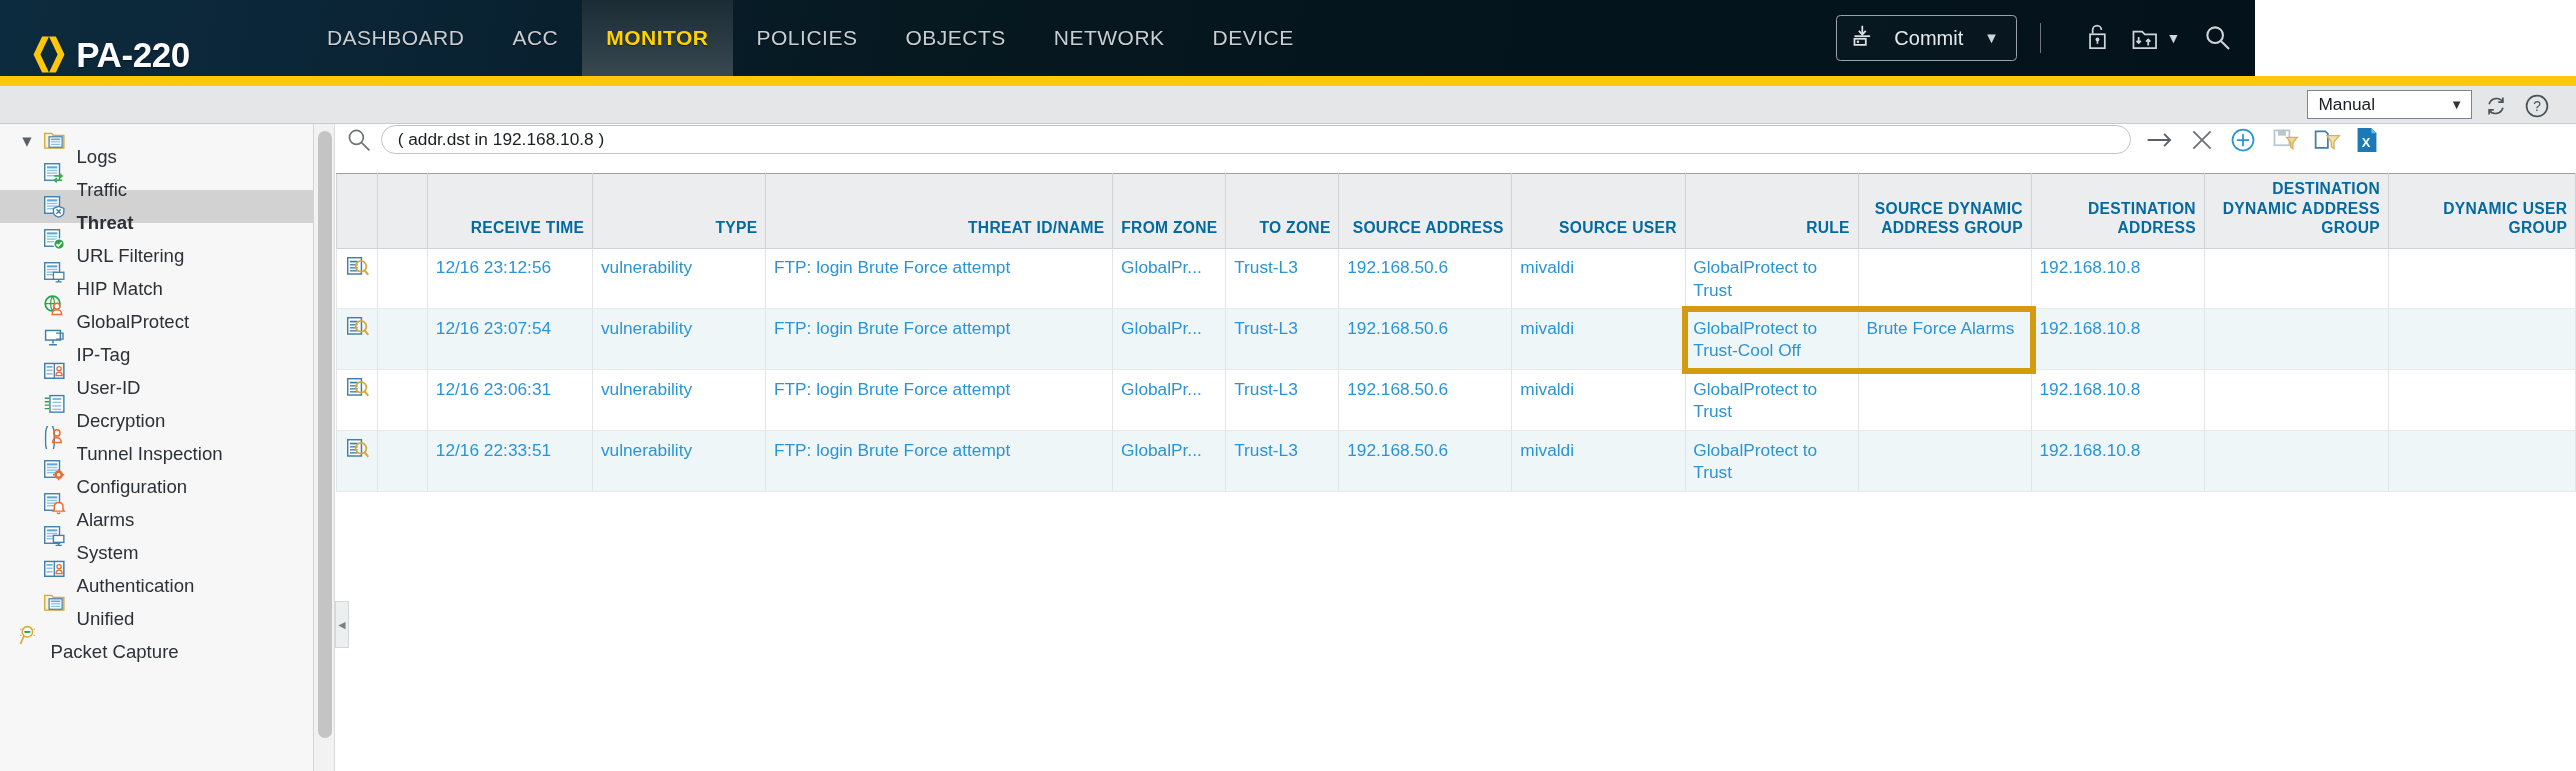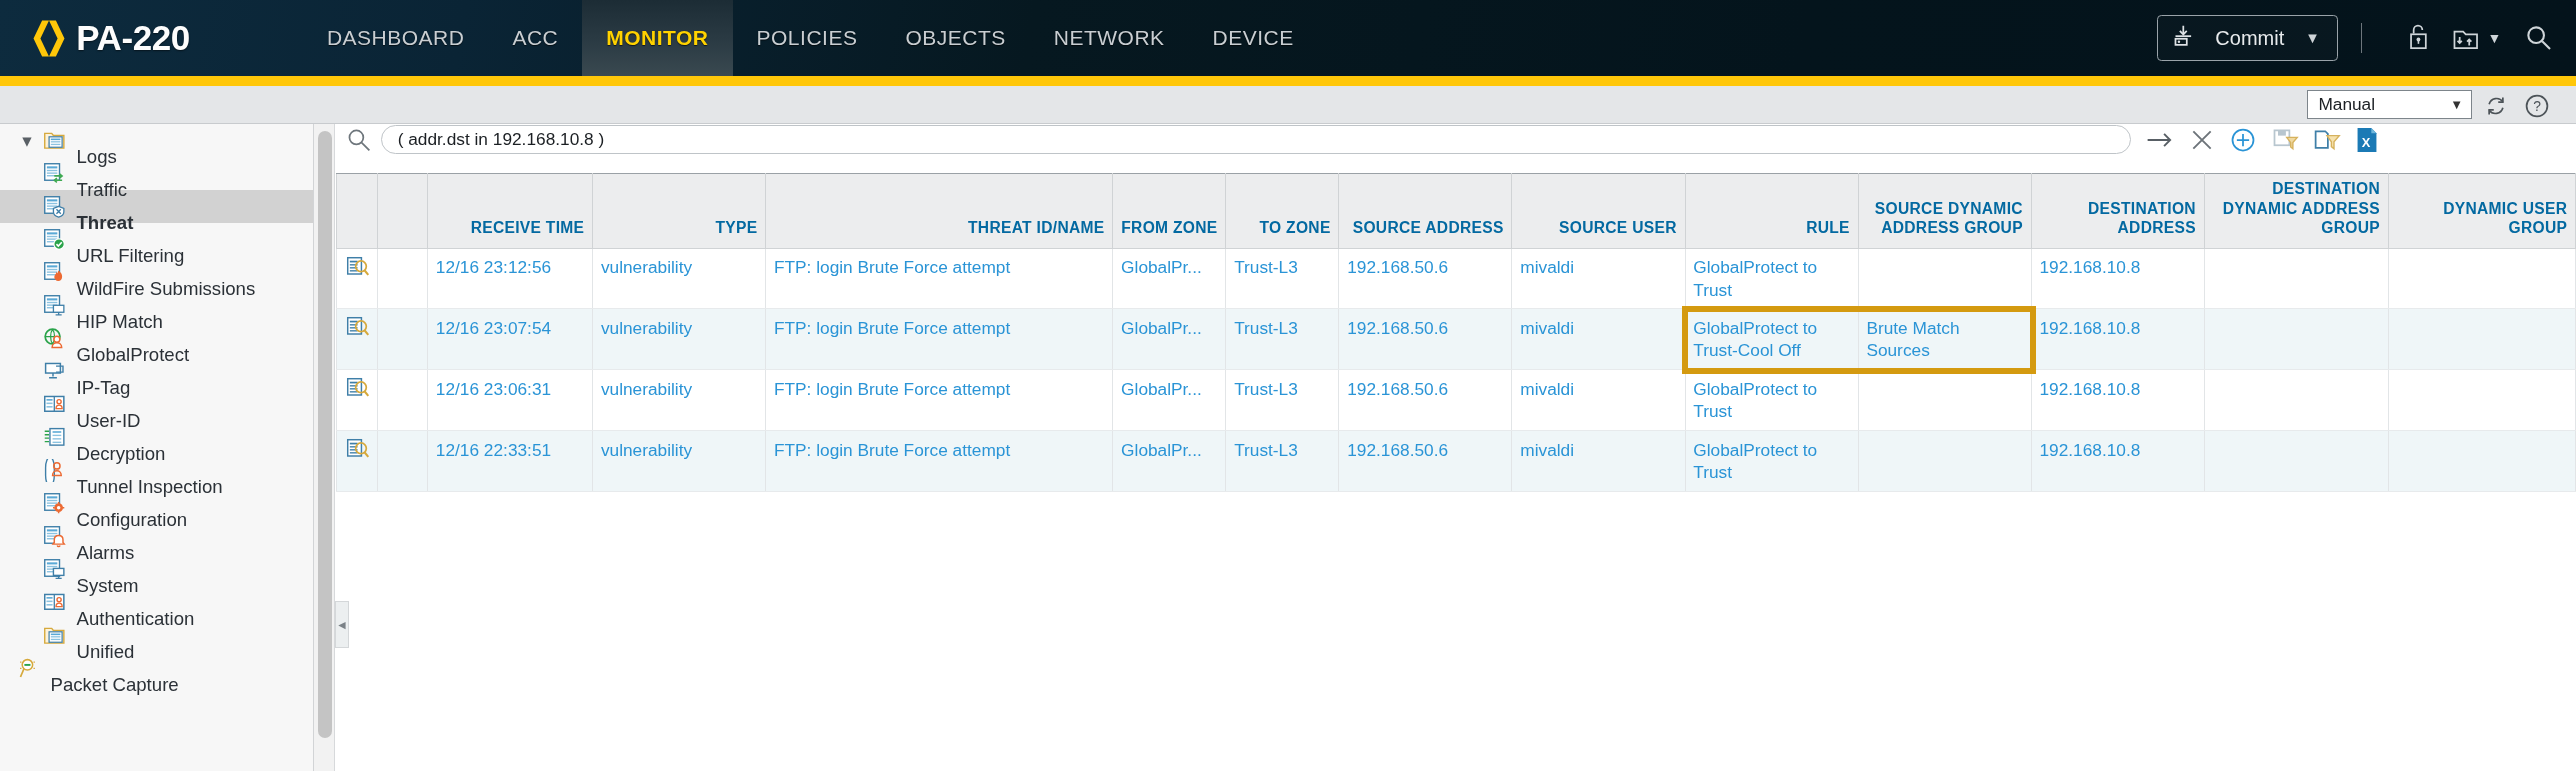--- a/index.html
+++ b/index.html
@@ -5,23 +5,23 @@
   * { box-sizing: border-box; margin: 0; padding: 0; }
   html, body {
     width: 2576px; height: 772px;
     font-family: "Liberation Sans", sans-serif;
     background: #ffffff;
     overflow: hidden;
   }
 
   
   #topnav {
-    position: absolute; left: 0; top: 0; width: 2576px; height: 76px;
+    position: absolute; left: 0; top: 0; width: 2255px; height: 76px;
     background: linear-gradient(100deg, #0d2b3e 0%, #0a2435 18%, #061820 40%, #04141c 70%, #04131b 100%);
-    display: flex; align-items: center;
+    display: flex; align-items: flex-end;
   }
   #brand { display: flex; align-items: center; margin-left: 29.5px; }
   #brand .logo { width: 38px; height: 43px; position: relative; }
   #brand .logo svg { display:block; }
   #brand .pname {
     color: #fdfdfd; font-size: 35px; font-weight: bold; letter-spacing: -0.4px;
     margin-left: 8.7px; text-shadow: 0 0.9px 1.7px rgba(0,0,0,.5);
   }
   #tabs { display: flex; align-items: stretch; height: 76px; margin-left: 113px; }
   .tab {
@@ -291,33 +291,20 @@
           <rect x="2" y="2" width="17" height="19" fill="#ffffff" stroke="#3f7fa8" stroke-width="1.6"></rect>
           <rect x="4.5" y="5" width="12" height="2.4" fill="#5aa9d6"></rect>
           <rect x="4.5" y="9" width="12" height="1.6" fill="#8cc3e0"></rect>
           <rect x="4.5" y="12" width="12" height="1.6" fill="#8cc3e0"></rect>
           <rect x="4.5" y="15" width="12" height="1.6" fill="#8cc3e0"></rect>
           <circle cx="18.5" cy="18.5" r="6" fill="#2aa34a" stroke="#ffffff" stroke-width="1.4"></circle>
           <path d="M15.5 18.6 L17.6 20.8 L21.6 16.3" stroke="#ffffff" stroke-width="1.8" fill="none"></path>
         </svg>
       </span>
       <span class="lbl">URL Filtering</span>
-    </div>
-    <div class="tree-item ind2">
-      <span class="ic">
-        <svg width="22.6" height="22.6" viewBox="0 0 26 26">
-          <rect x="2" y="2" width="17" height="19" fill="#ffffff" stroke="#3f7fa8" stroke-width="1.6"></rect>
-          <rect x="4.5" y="5" width="12" height="2.4" fill="#5aa9d6"></rect>
-          <rect x="4.5" y="9" width="12" height="1.6" fill="#8cc3e0"></rect>
-          <rect x="4.5" y="12" width="12" height="1.6" fill="#8cc3e0"></rect>
-          <rect x="4.5" y="15" width="12" height="1.6" fill="#8cc3e0"></rect>
-          <path d="M18 11 c3 3 4 4 4 7 c0 3 -2 5 -4.5 5 c-2.5 0 -4.5 -2 -4.5 -4.6 c0 -2.5 2.5 -3.4 2.5 -6 c1 1 1.5 2 1.5 2 c0 -2 0.5 -2.6 1 -3.4 Z" fill="#ec6a33"></path>
-        </svg>
-      </span>
-      <span class="lbl">WildFire Submissions</span>
     </div>
     <div class="tree-item ind2">
       <span class="ic">
         <svg width="22.6" height="22.6" viewBox="0 0 26 26">
           <rect x="2" y="2" width="17" height="19" fill="#ffffff" stroke="#3f7fa8" stroke-width="1.6"></rect>
           <rect x="4.5" y="5" width="12" height="2.4" fill="#5aa9d6"></rect>
           <rect x="4.5" y="9" width="12" height="1.6" fill="#8cc3e0"></rect>
           <rect x="4.5" y="12" width="12" height="1.6" fill="#8cc3e0"></rect>
           <rect x="4.5" y="15" width="12" height="1.6" fill="#8cc3e0"></rect>
           <rect x="12" y="13" width="12" height="8" fill="#ffffff" stroke="#3f7fa8" stroke-width="1.5"></rect>
@@ -592,21 +579,21 @@
               </svg></td>
             <td></td>
             <td><span>12/16 23:07:54</span></td>
             <td><span>vulnerability</span></td>
             <td><span>FTP: login Brute Force attempt</span></td>
             <td><span>GlobalPr...</span></td>
             <td><span>Trust-L3</span></td>
             <td><span>192.168.50.6</span></td>
             <td><span>mivaldi</span></td>
             <td><span>GlobalProtect to Trust-Cool Off</span></td>
-            <td><span>Brute Match Sources</span></td>
+            <td><span>Brute Force Alarms</span></td>
             <td><span>192.168.10.8</span></td>
             <td><span></span></td>
             <td><span></span></td>
           </tr>
           <tr class="">
             <td class="iconcell"><svg width="24" height="24" viewBox="0 0 28 28">
                 <rect x="2" y="2" width="16" height="19" fill="#ffffff" stroke="#3f7fa8" stroke-width="1.7"></rect>
                 <rect x="4.5" y="5.5" width="9" height="2" fill="#3f7fa8"></rect>
                 <rect x="4.5" y="9.5" width="9" height="1.6" fill="#3f7fa8"></rect>
                 <rect x="4.5" y="13" width="9" height="1.6" fill="#3f7fa8"></rect>

